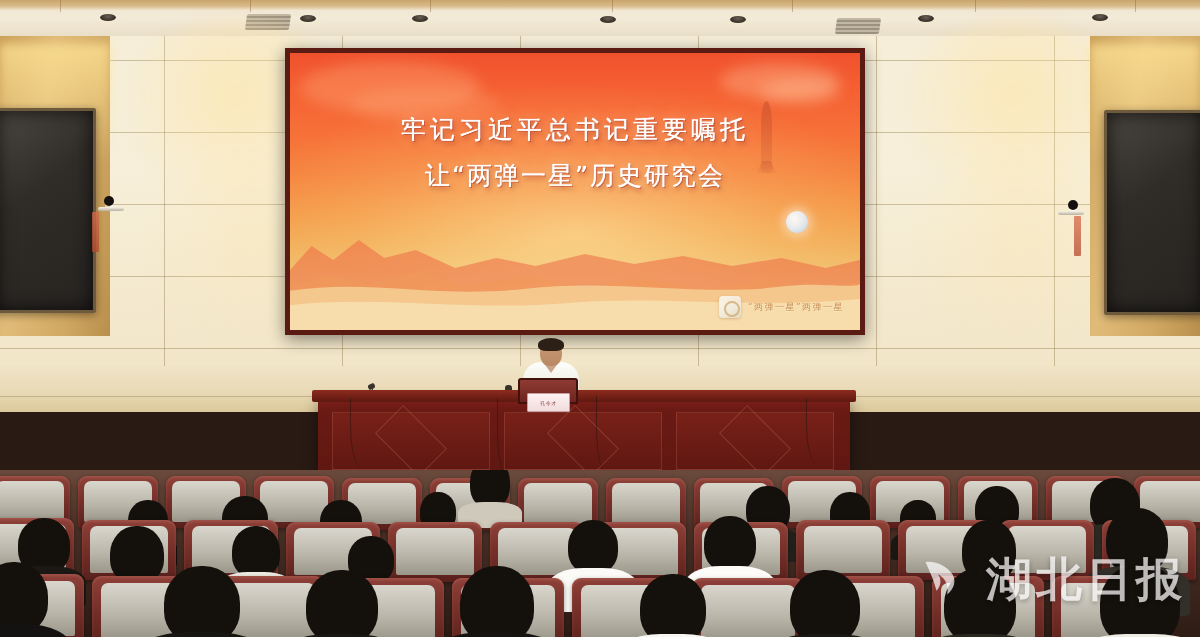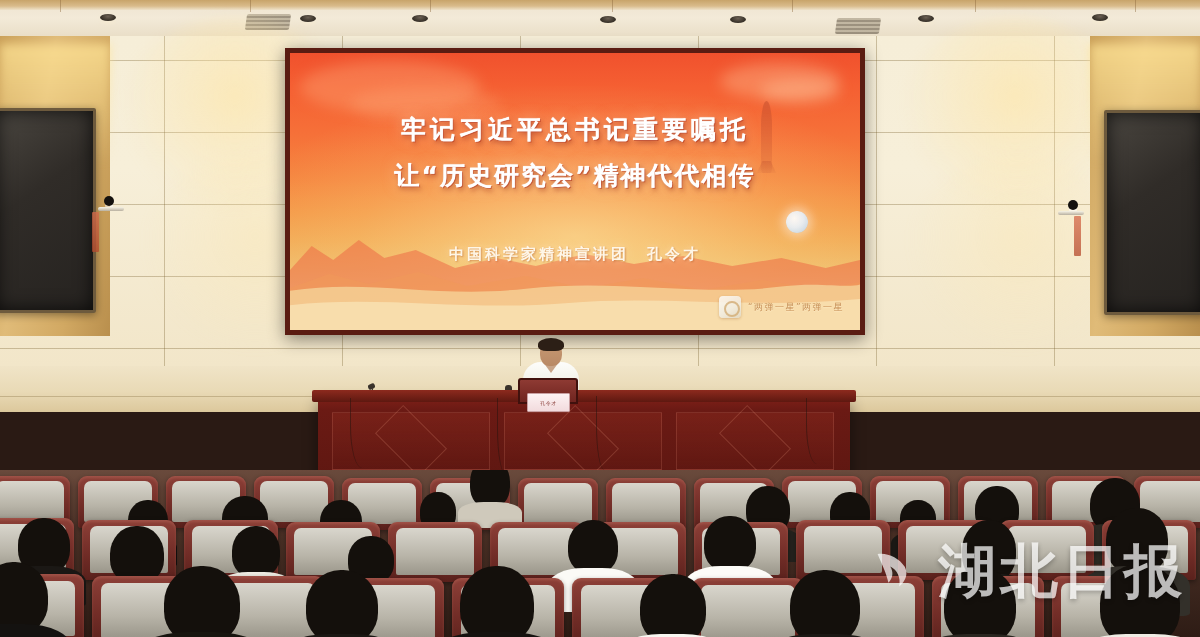--- a/index.html
+++ b/index.html
@@ -128,21 +128,21 @@
     opacity:.92;
   }
   .mountain{
     position:absolute; left:0; bottom:0; width:100%;
   }
   .dune{
     position:absolute; left:0; width:100%;
   }
   .screen-title{
     position:absolute; left:0; top:54px; width:100%; text-align:center;
-    font-family:"DejaVu Sans", sans-serif; font-weight:bold;
+    font-family:"DejaVu Sans", sans-serif; font-weight:normal;
     font-size:25px; line-height:46px; letter-spacing:4px;
     color:#ffffff;
     text-shadow:
       0 0 1px #fff,
       1px 1px 0 rgba(170,40,20,.55),
       2px 3px 5px rgba(150,35,15,.55),
       0 0 14px rgba(255,235,200,.5);
   }
   .screen-title .l2{ letter-spacing:2px; }
   .screen-sub{
@@ -281,21 +281,21 @@
   .watermark{
     position:absolute; right:14px; bottom:26px;
     display:flex; align-items:center; gap:10px;
     opacity:.82; pointer-events:none;
   }
   .wm-mark{
     width:54px; height:54px; position:relative;
   }
   .wm-text{
     font-family:"DejaVu Serif", serif; font-weight:bold;
-    font-size:58px; letter-spacing:4px; color:rgba(255,255,255,.88);
+    font-size:46px; letter-spacing:4px; color:rgba(255,255,255,.88);
     text-shadow:0 2px 5px rgba(0,0,0,.35);
     white-space:nowrap;
   }
 </style>
 </head>
 <body>
 
 <div id="scene">
 
   <div class="ceiling">
@@ -361,23 +361,22 @@
         <path d="M0,60 L22,36 L44,50 L70,30 L96,48 L128,40 L168,58 L210,48 L250,56 L300,44 L350,54 L400,46 L450,56 L500,48 L545,58 L580,50 L580,120 L0,120 Z" fill="#ec6a46" opacity="0.55"></path>
         <path d="M0,78 L40,64 L80,74 L130,62 L180,76 L240,66 L300,78 L360,68 L420,80 L480,70 L540,80 L580,72 L580,120 L0,120 Z" fill="#f0995a" opacity="0.55"></path>
       </svg>
       <svg class="dune" viewBox="0 0 580 60" preserveAspectRatio="none" style="bottom:0;height:62px">
         <path d="M0,22 C80,10 150,30 240,20 C330,10 420,28 500,18 C540,13 565,20 580,16 L580,60 L0,60 Z" fill="#f6d79c" opacity="0.75"></path>
         <path d="M0,36 C90,26 180,42 280,34 C380,26 470,40 580,30 L580,60 L0,60 Z" fill="#f9e2b4" opacity="0.8"></path>
       </svg>
 
       <div class="screen-title">
         <div>牢记习近平总书记重要嘱托</div>
-        <div class="l2">让“历史研究会”精神代代相传</div>
-      </div>
-      <div class="screen-sub">中国科学家精神宣讲团　孔令才</div>
+        <div class="l2">让“两弹一星”历史研究会</div>
+      </div>
 
       <div class="screen-logo">
         <div class="screen-logo-mark"></div>
         <div class="screen-logo-text">“两弹一星”两弹一星</div>
       </div>
     </div>
   </div>
 
   <div class="stage-band">
     <div class="stage-band-line"></div>

